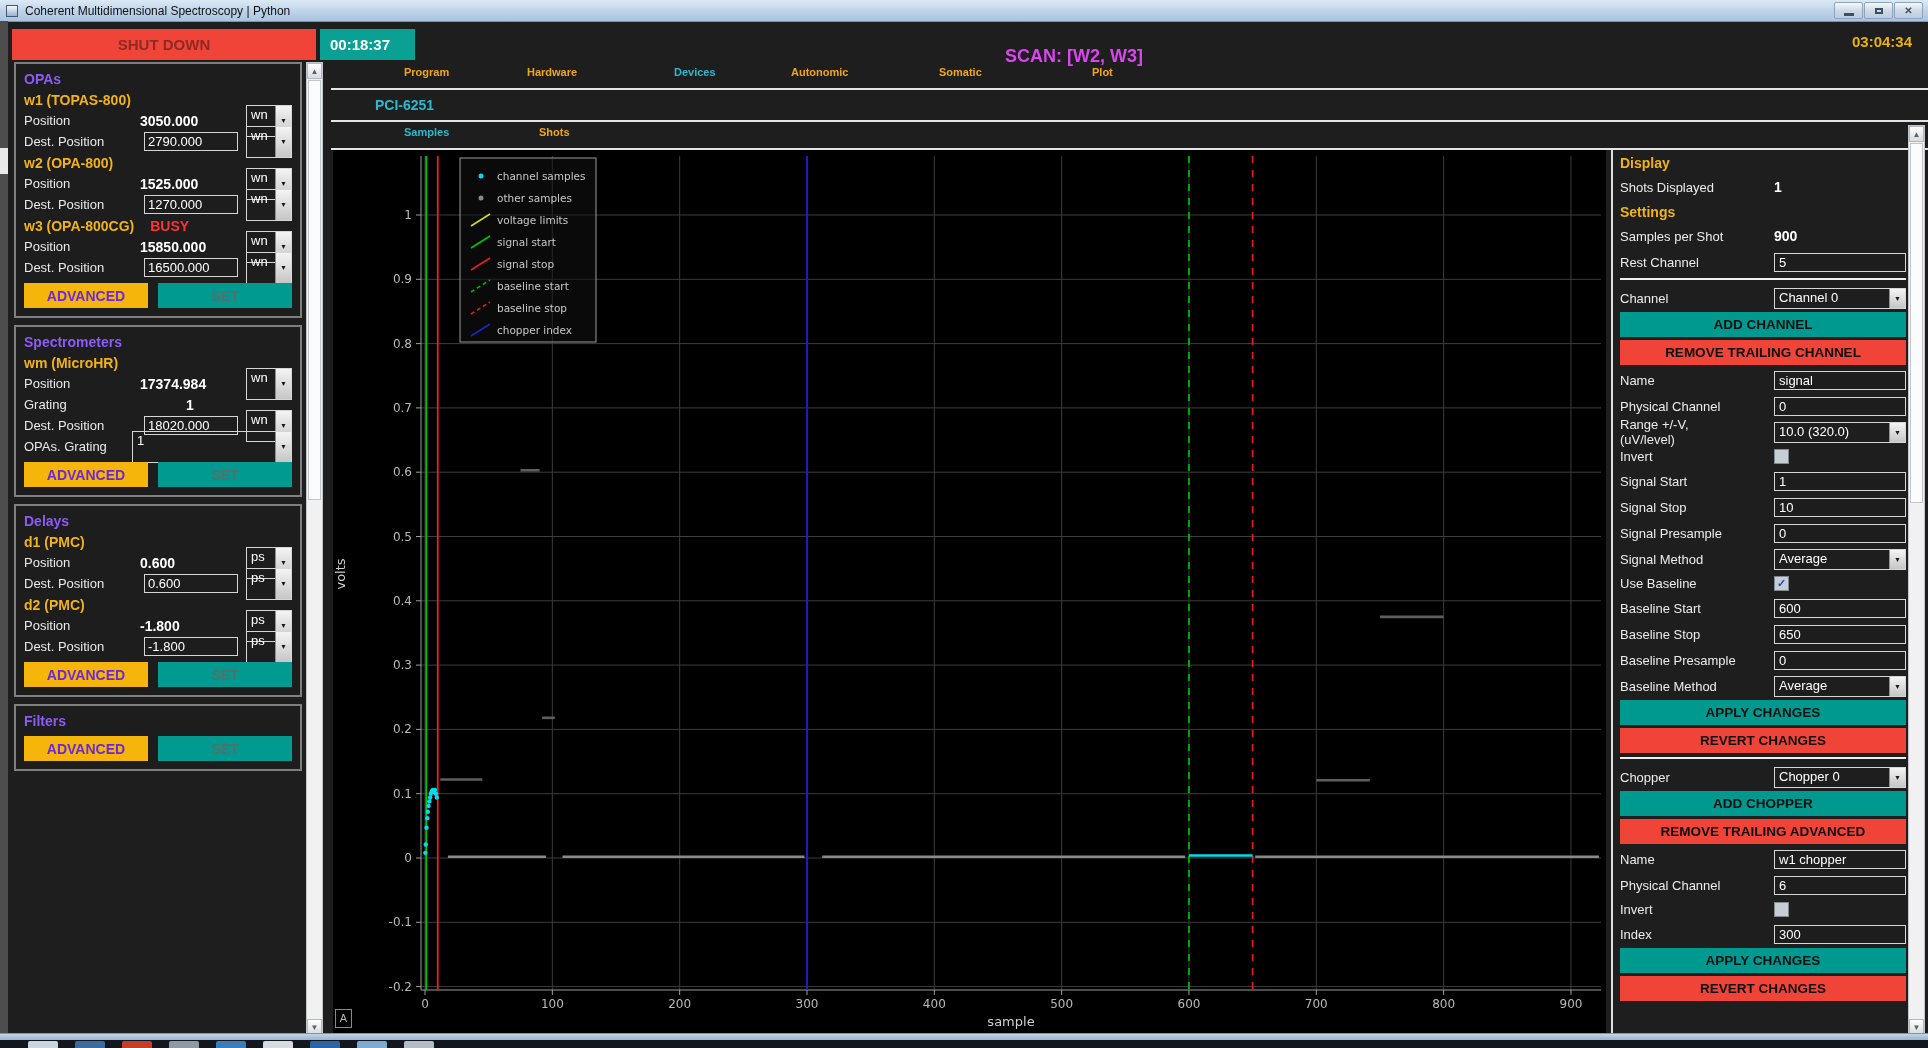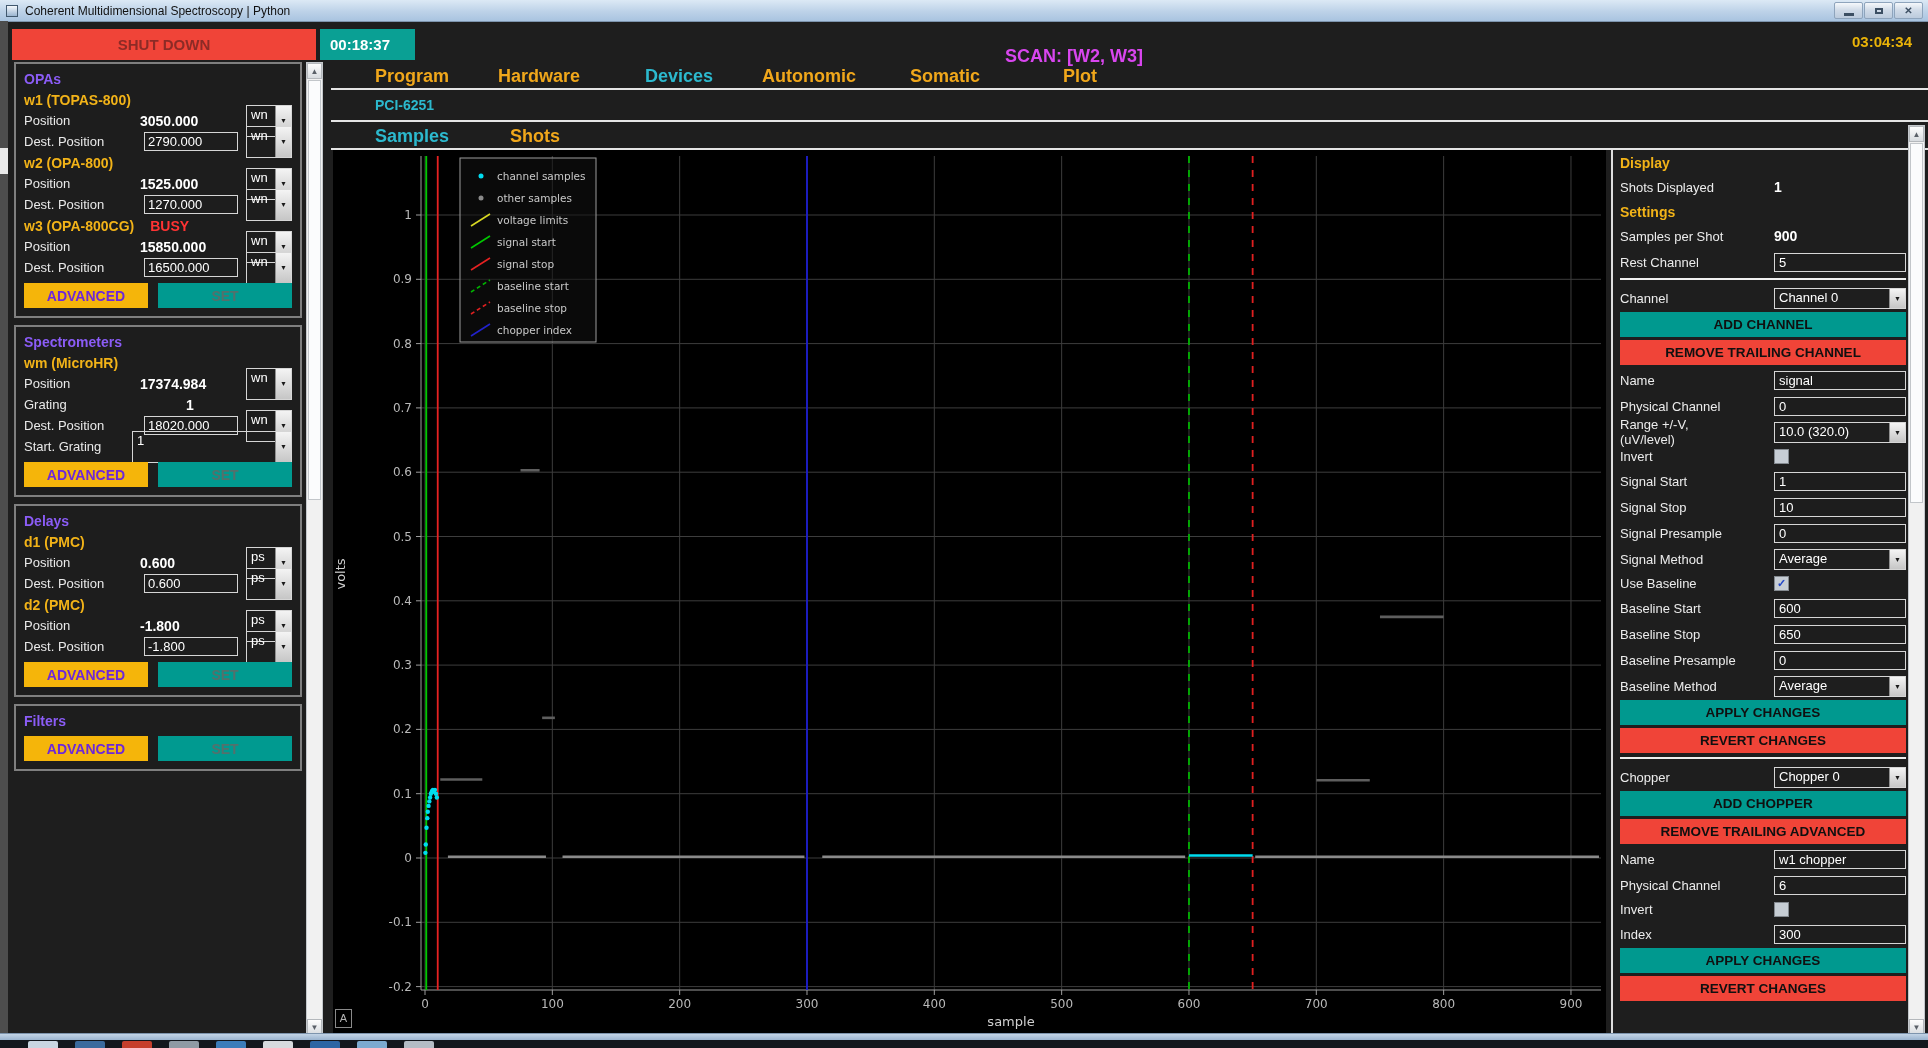--- a/index.html
+++ b/index.html
@@ -19,21 +19,21 @@
   .glyph-min{width:10px;height:3px;background:#3c4f63;margin-top:7px;}
   .glyph-max{width:8px;height:6px;border:2px solid #3c4f63;box-sizing:border-box;}
   
   #shutdown{position:absolute;left:12px;top:29px;width:304px;height:31px;background:#f04438;
     color:#8c2b26;font-weight:bold;font-size:15px;display:flex;align-items:center;justify-content:center;}
   #timer{position:absolute;left:320px;top:29px;width:95px;height:31px;background:#0aa094;
     color:#fff;font-weight:bold;font-size:15px;display:flex;align-items:center;padding-left:10px;box-sizing:border-box;}
   #scan{position:absolute;left:1005px;top:34px;color:#d946ef;font-weight:bold;font-size:18px;margin-top:12px;}
   #clock{position:absolute;right:16px;top:33px;color:#eab308;font-weight:bold;font-size:15px;}
   
-  .tab,.vtab{position:absolute;top:66px;font-weight:bold;font-size:18px;color:#f0a71b;cursor:pointer;}
+  .tab,.vtab{position:absolute;top:66px;font-weight:bold;font-size:11px;color:#f0a71b;cursor:pointer;margin-left:29px;}
   .tab.active,.vtab.active{color:#2cb9ce;}
   .vtab{top:126px;}
   #subtab{position:absolute;left:375px;top:97px;font-weight:bold;font-size:14px;color:#2cb9ce;}
   .hline{position:absolute;left:331px;width:1597px;height:2px;background:#e4e4e4;}
   
   #left-strip{position:absolute;left:0;top:21px;width:8px;height:1012px;background:#4d4d4d;}
   #left-strip-notch{position:absolute;left:0;top:148px;width:8px;height:26px;background:#e9e9e9;}
   
   #sidebar{position:absolute;left:14px;top:62px;width:288px;height:973px;overflow:hidden;}
   .panel{border:2px solid #7f7f7f;background:#1d1d1d;padding:4px 8px 8px 8px;margin-bottom:7px;box-sizing:border-box;}
@@ -223,21 +223,21 @@
         </div>
         <div class="prow">
           <span class="plabel">Dest. Position</span>
           <input class="pin" value="18020.000" style="">
           <div class="dd">
             <span class="dd-text">wn</span>
             <span class="dd-btn">▼</span>
           </div>
         </div>
         <div class="prow">
-          <span class="plabel">Start. Grating</span>
+          <span class="plabel">OPAs. Grating</span>
           <div class="dd wide">
             <span class="dd-text">1</span>
             <span class="dd-btn">▼</span>
           </div>
         </div>
         <div class="btnrow">
           <div class="btn-adv">ADVANCED</div>
           <div class="btn-set">SET</div>
         </div>
       </div>

